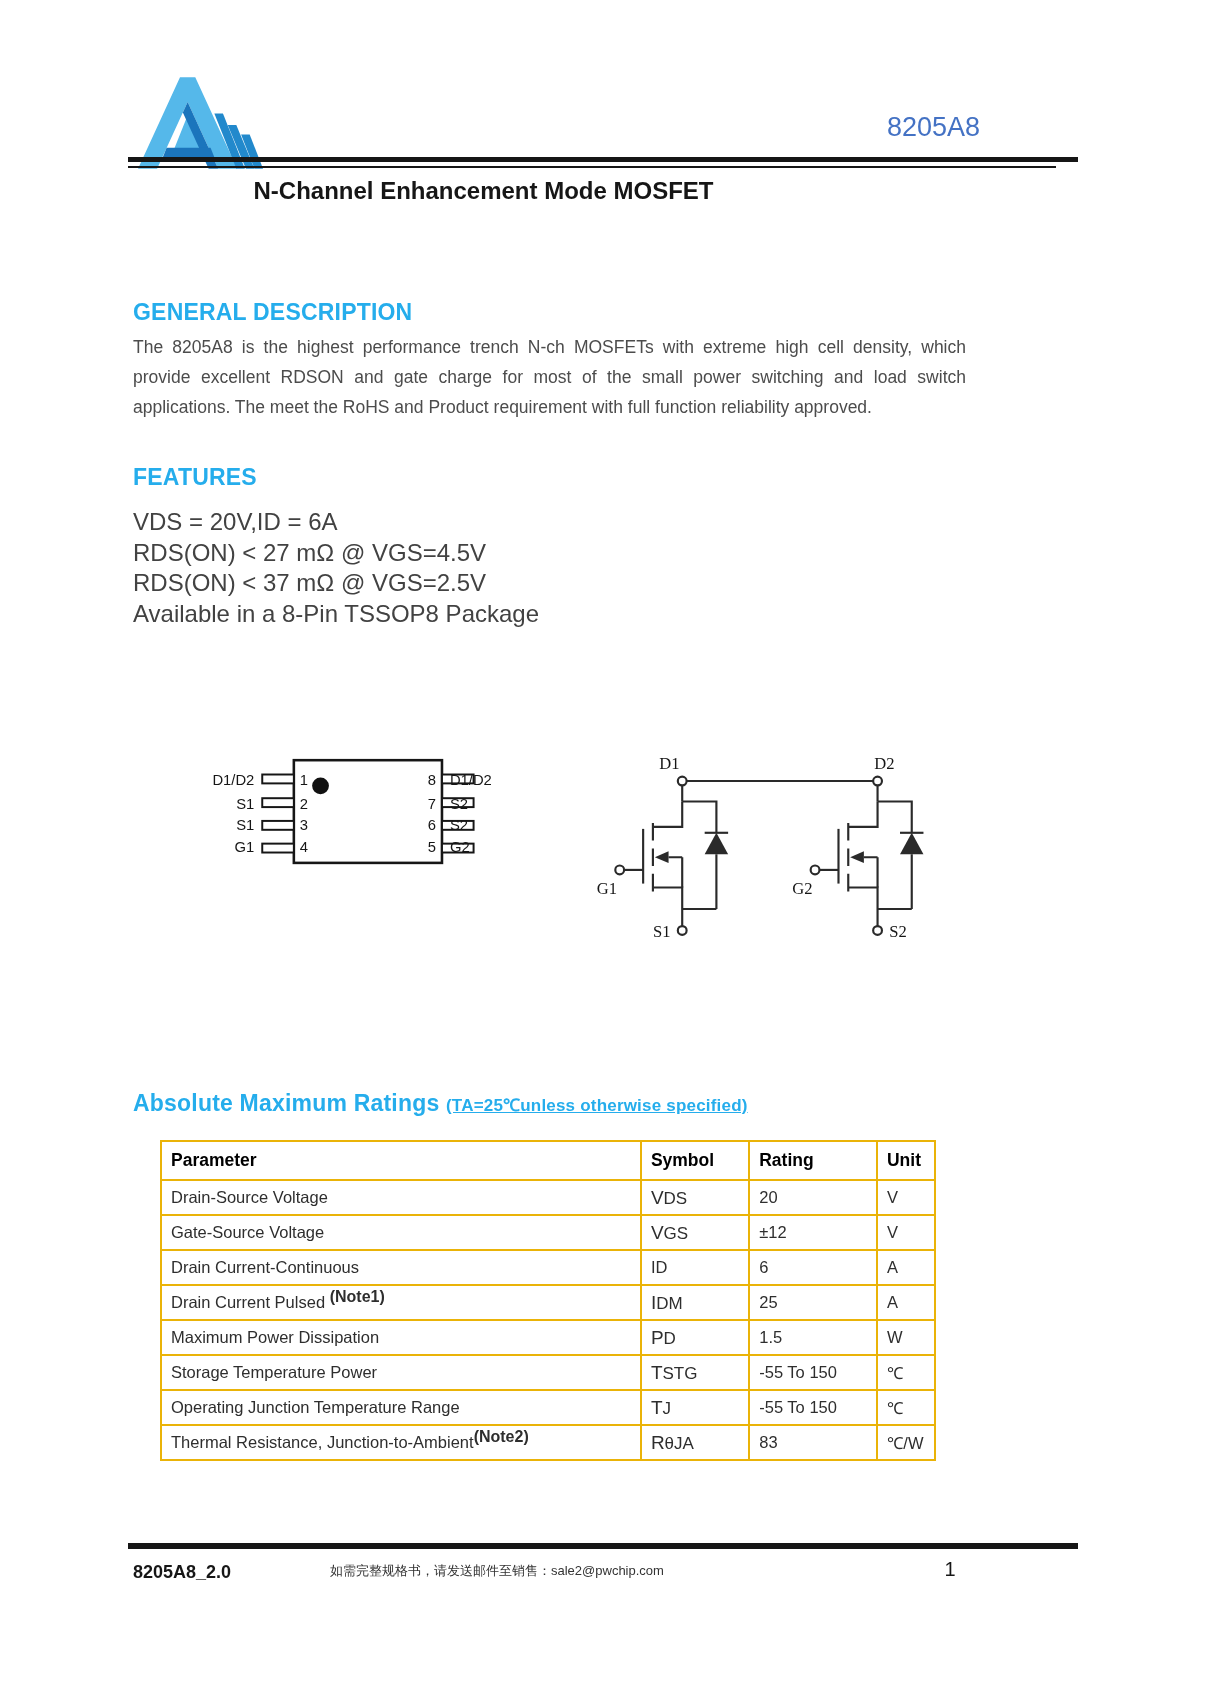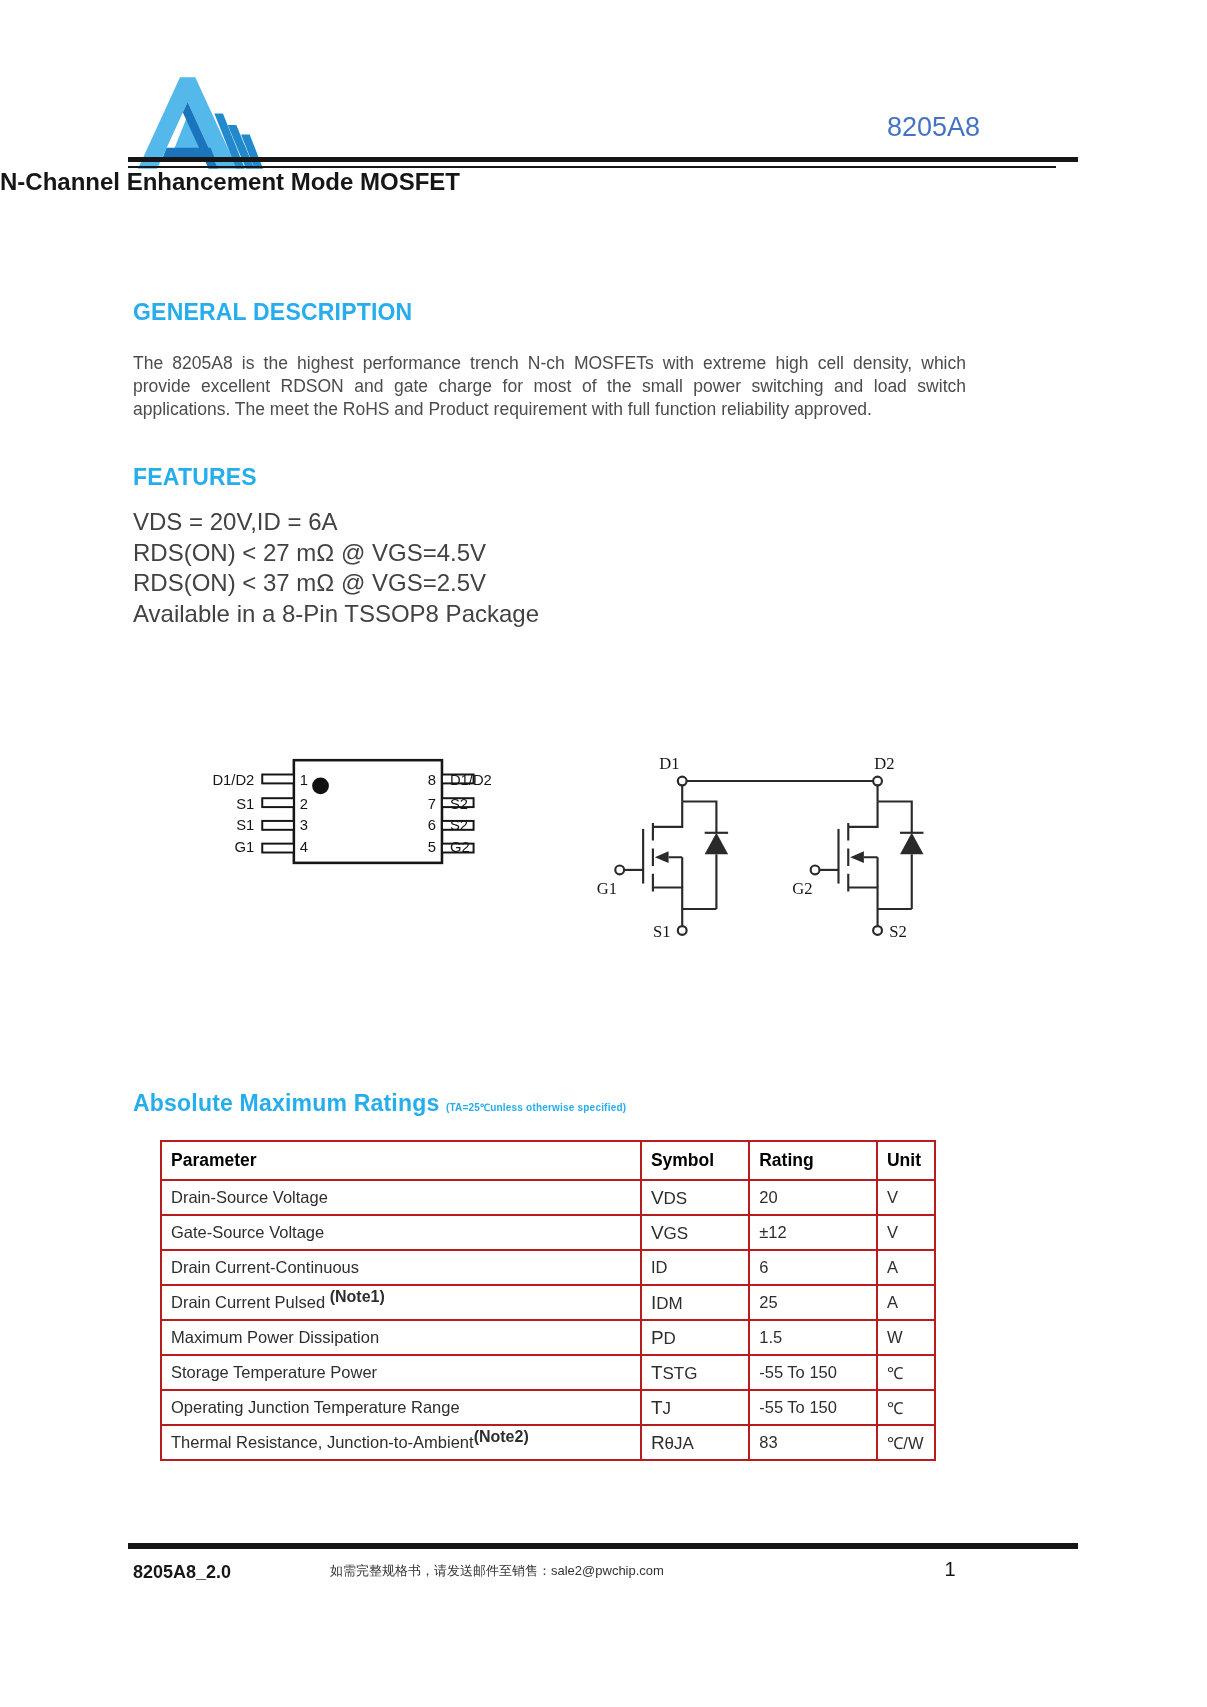--- a/index.html
+++ b/index.html
@@ -6,40 +6,40 @@
   .page{
     position:relative;width:1207px;height:1707px;background:#ffffff;
     font-family:"Liberation Sans",sans-serif;color:#222;overflow:hidden;
   }
   
   .logo{position:absolute;left:138px;top:76px;width:126px;height:94px;}
   .part-number{position:absolute;top:112px;left:760px;width:220px;text-align:right;
     font-size:27px;color:#4472C4;}
   .rule-thick{position:absolute;left:128px;top:157px;width:950px;height:5px;background:#161616;}
   .rule-thin{position:absolute;left:128px;top:166px;width:928px;height:2px;background:#161616;}
-  .doc-title{position:absolute;top:168px;left:0;width:967px;text-align:left;
+  .doc-title{position:absolute;top:177px;left:0;width:967px;text-align:center;
     font-size:24px;font-weight:bold;color:#161616;}
   
   .sec-heading{position:absolute;left:133px;font-size:23px;font-weight:bold;color:#25ADEC;letter-spacing:0.2px;}
   #gd-heading{top:299px;}
   #features-heading{top:464px;}
   #amr-heading{top:1090px;}
-  .amr-cond{font-size:10px;font-weight:bold;}
-  
-  .gd-body{position:absolute;left:133px;top:352px;width:833px;font-size:17.5px;
-    line-height:23px;text-align:justify;color:#4c4c4c;}
+  .amr-cond{font-size:17px;font-weight:bold;text-decoration:underline;}
+  
+  .gd-body{position:absolute;left:133px;top:332px;width:833px;font-size:17.5px;
+    line-height:30px;text-align:justify;color:#4c4c4c;}
   .features-list{position:absolute;left:133px;top:507px;font-size:24px;line-height:30.5px;color:#424242;}
   
   .package-svg{position:absolute;left:203px;top:752px;width:316px;height:125px;}
   .schematic-svg{position:absolute;left:560px;top:740px;width:430px;height:210px;}
   svg text{font-family:"Liberation Sans",sans-serif;}
   svg text.serif{font-family:"Liberation Serif",serif;}
   
   .ratings-table{position:absolute;left:160px;top:1140px;width:776px;border-collapse:collapse;}
-  .ratings-table th,.ratings-table td{border:2px solid #b91c1c;padding:0 0 0 9px;text-align:left;}
+  .ratings-table th,.ratings-table td{border:2px solid #eab308;padding:0 0 0 9px;text-align:left;}
   .ratings-table th{height:37px;font-size:17.5px;font-weight:bold;color:#000;}
   .ratings-table td{height:33px;font-size:16.5px;color:#2e2e2e;}
   .sym-base{font-size:19px;}
   .sym-sub{font-size:17px;}
   .note-sup{vertical-align:super;font-size:16px;font-weight:bold;line-height:0;}
   
   .footer-rule{position:absolute;left:128px;top:1543px;width:950px;height:6px;background:#161616;}
   .footer-version{position:absolute;left:133px;top:1562px;font-size:18px;font-weight:bold;color:#161616;}
   .footer-contact{position:absolute;left:330px;top:1562px;font-size:13px;color:#333;}
   .footer-page{position:absolute;left:930px;top:1558px;width:40px;text-align:center;font-size:20px;color:#161616;}

